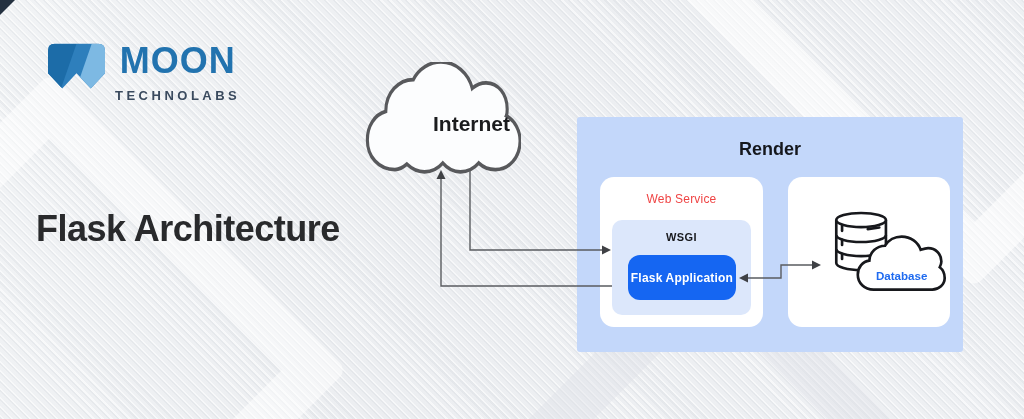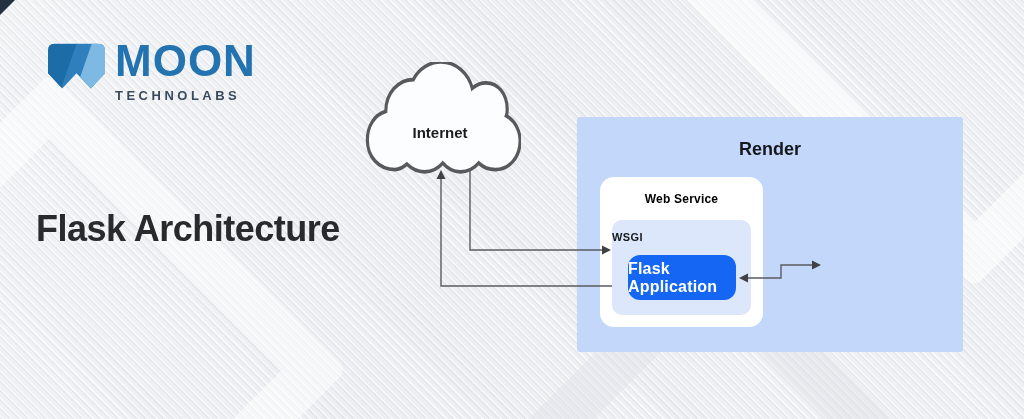--- a/index.html
+++ b/index.html
@@ -29,70 +29,70 @@
   .corner-triangle {
     position:absolute; left:0; top:0; z-index:2; width:0; height:0;
     border-top:15px solid #243140; border-right:15px solid transparent;
   }
 
   
   .logo { position:absolute; left:48px; top:43px; z-index:2; display:flex; align-items:flex-start; }
   .logo-icon { width:57px; height:51px; }
   .logo-text { margin-left:10px; }
   .logo-brand {
-    font-size:44px; font-weight:bold; color:#2273af; letter-spacing:1px; line-height:36px;text-align:center;
+    font-size:36px; font-weight:bold; color:#2273af; letter-spacing:1px; line-height:36px;text-align:center;
   }
   .logo-sub {
     font-size:13px; font-weight:bold; color:#3a4a5e; letter-spacing:3.5px; margin-top:9px;
   }
 
   
   .heading {
     position:absolute; left:36px; top:208px; z-index:2;
     font-size:36px; font-weight:bold; color:#292a2c; letter-spacing:-0.5px;
   }
 
   
   .cloud-svg { position:absolute; left:360px; top:62px; z-index:2; }
   .internet-label {
-    position:absolute; left:370px; top:124px; width:140px; z-index:3;
-    text-align:center; font-size:15px; font-weight:bold; color:#1b1c1e;
+    position:absolute; left:370px; top:112px; width:140px; z-index:3;
+    text-align:right; font-size:21px; font-weight:bold; color:#1b1c1e;
   }
 
   
   .render-box {
     position:absolute; left:577px; top:117px; width:386px; height:235px; z-index:2;
     background:#c3d7fa; border-radius:3px;padding-left:46px;
   }
   .render-title {
     position:absolute; left:0; top:22px; width:100%; text-align:center;
     font-size:18px; font-weight:bold; color:#15171c;
   }
   .webservice-box {
     position:absolute; left:23px; top:60px; width:163px; height:150px;
     background:#ffffff; border-radius:14px;
   }
   .webservice-title {
     position:absolute; left:0; top:15px; width:100%; text-align:center;
-    font-size:12px; font-weight:bold; color:#000000; letter-spacing:0.2px;
+    font-size:12px; font-weight:normal; color:#ef4444; letter-spacing:0.2px;
   }
   .wsgi-box {
     position:absolute; left:12px; top:43px; width:139px; height:95px;
     background:#dce7fb; border-radius:10px;
   }
   .wsgi-title {
-    position:absolute; left:0; top:11px; width:100%; text-align:left;
+    position:absolute; left:0; top:11px; width:100%; text-align:center;
     font-size:11px; font-weight:bold; color:#17181c; letter-spacing:0.4px;
   }
   .flask-btn {
     position:absolute; left:16px; top:35px; width:108px; height:45px;
     background:#1566f2; border-radius:12px;
     display:flex; align-items:center; justify-content:center;
   }
-  .flask-btn-label { font-size:16px; font-weight:bold; color:#ffffff; letter-spacing:0.2px; }
+  .flask-btn-label { font-size:12px; font-weight:bold; color:#ffffff; letter-spacing:0.2px; }
 
   .database-box {
     position:absolute; left:211px; top:60px; width:162px; height:150px;
     background:#ffffff; border-radius:14px;
   }
   .db-icon { position:absolute; left:40px; top:33px; }
 
   
   .connectors { position:absolute; left:0; top:0; z-index:4; pointer-events:none; }
 </style>
@@ -139,20 +139,36 @@
     <div class="webservice-box">
       <div class="webservice-title">Web Service</div>
       <div class="wsgi-box">
         <div class="wsgi-title">WSGI</div>
         <div class="flask-btn">
           <span class="flask-btn-label">Flask Application</span>
         </div>
       </div>
     </div>
 
+    <div class="database-box">
+      <svg class="db-icon" width="120" height="83" viewBox="0 0 145 100">
+
+        <path d="M10,12 V64 A30,8.5 0 0 0 70,64 V12" fill="#ffffff" stroke="#17181c" stroke-width="3.2"></path>
+        <ellipse cx="40" cy="12" rx="30" ry="8.5" fill="#ffffff" stroke="#17181c" stroke-width="3.2"></ellipse>
+        <path d="M10,30 A30,8.5 0 0 0 70,30" fill="none" stroke="#17181c" stroke-width="3.2"></path>
+        <path d="M10,47 A30,8.5 0 0 0 70,47" fill="none" stroke="#17181c" stroke-width="3.2"></path>
+        <line x1="17" y1="19" x2="17" y2="25" stroke="#17181c" stroke-width="3.2" stroke-linecap="round"></line>
+        <line x1="17" y1="36" x2="17" y2="42" stroke="#17181c" stroke-width="3.2" stroke-linecap="round"></line>
+        <line x1="17" y1="53" x2="17" y2="59" stroke="#17181c" stroke-width="3.2" stroke-linecap="round"></line>
+        <line x1="48" y1="23" x2="62" y2="21" stroke="#17181c" stroke-width="3.2" stroke-linecap="round"></line>
+
+        <path d="M55,96 C44,96 36,88 36,78 C36,69 42,62 50,61 C50,51 59,43 69,43 C73,36 81,32 89,32 C100,32 109,39 112,48 C115,47 118,46 121,46 C130,46 137,53 137,62 C137,65 136,67 135,69 C139,72 141,77 141,82 C141,90 134,96 126,96 Z" fill="#ffffff" stroke="#17181c" stroke-width="3.2"></path>
+        <text x="89" y="84" text-anchor="middle" font-family="Liberation Sans, sans-serif" font-size="14" font-weight="bold" fill="#1f6bf0">Database</text>
+      </svg>
+    </div>
   </div>
 
   <svg class="connectors" width="1024" height="419" viewBox="0 0 1024 419">
     <g stroke="#5a5c60" stroke-width="1.4" fill="none">
       <path d="M470,171 L470,250 L602,250"></path>
       <path d="M612,286 L441,286 L441,178"></path>
       <path d="M748,278 L781,278 L781,265 L812,265"></path>
     </g>
     <g fill="#3f4145" stroke="none">
       <path d="M611,250 L602,245.5 L602,254.5 Z"></path>

